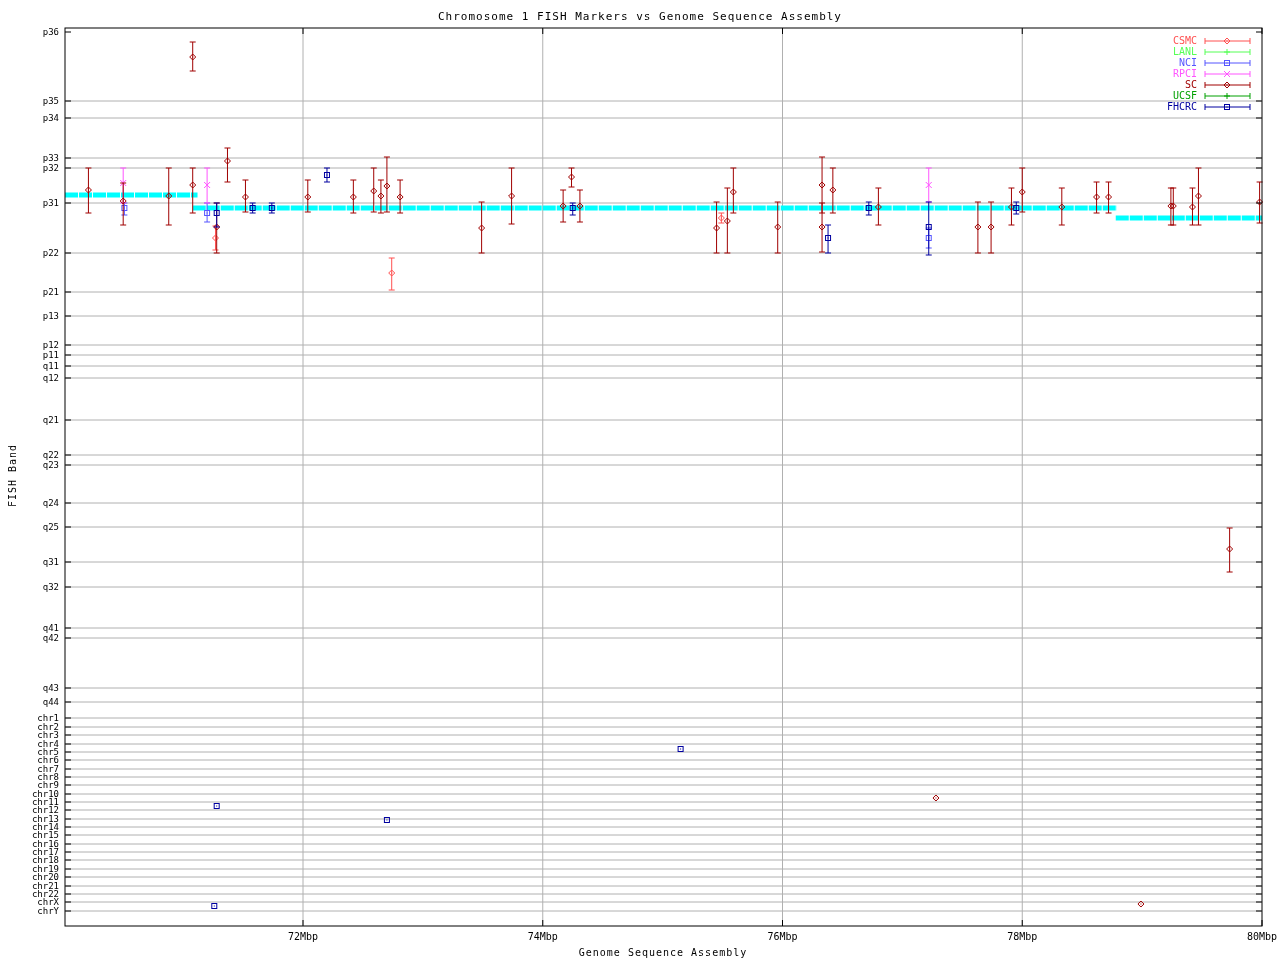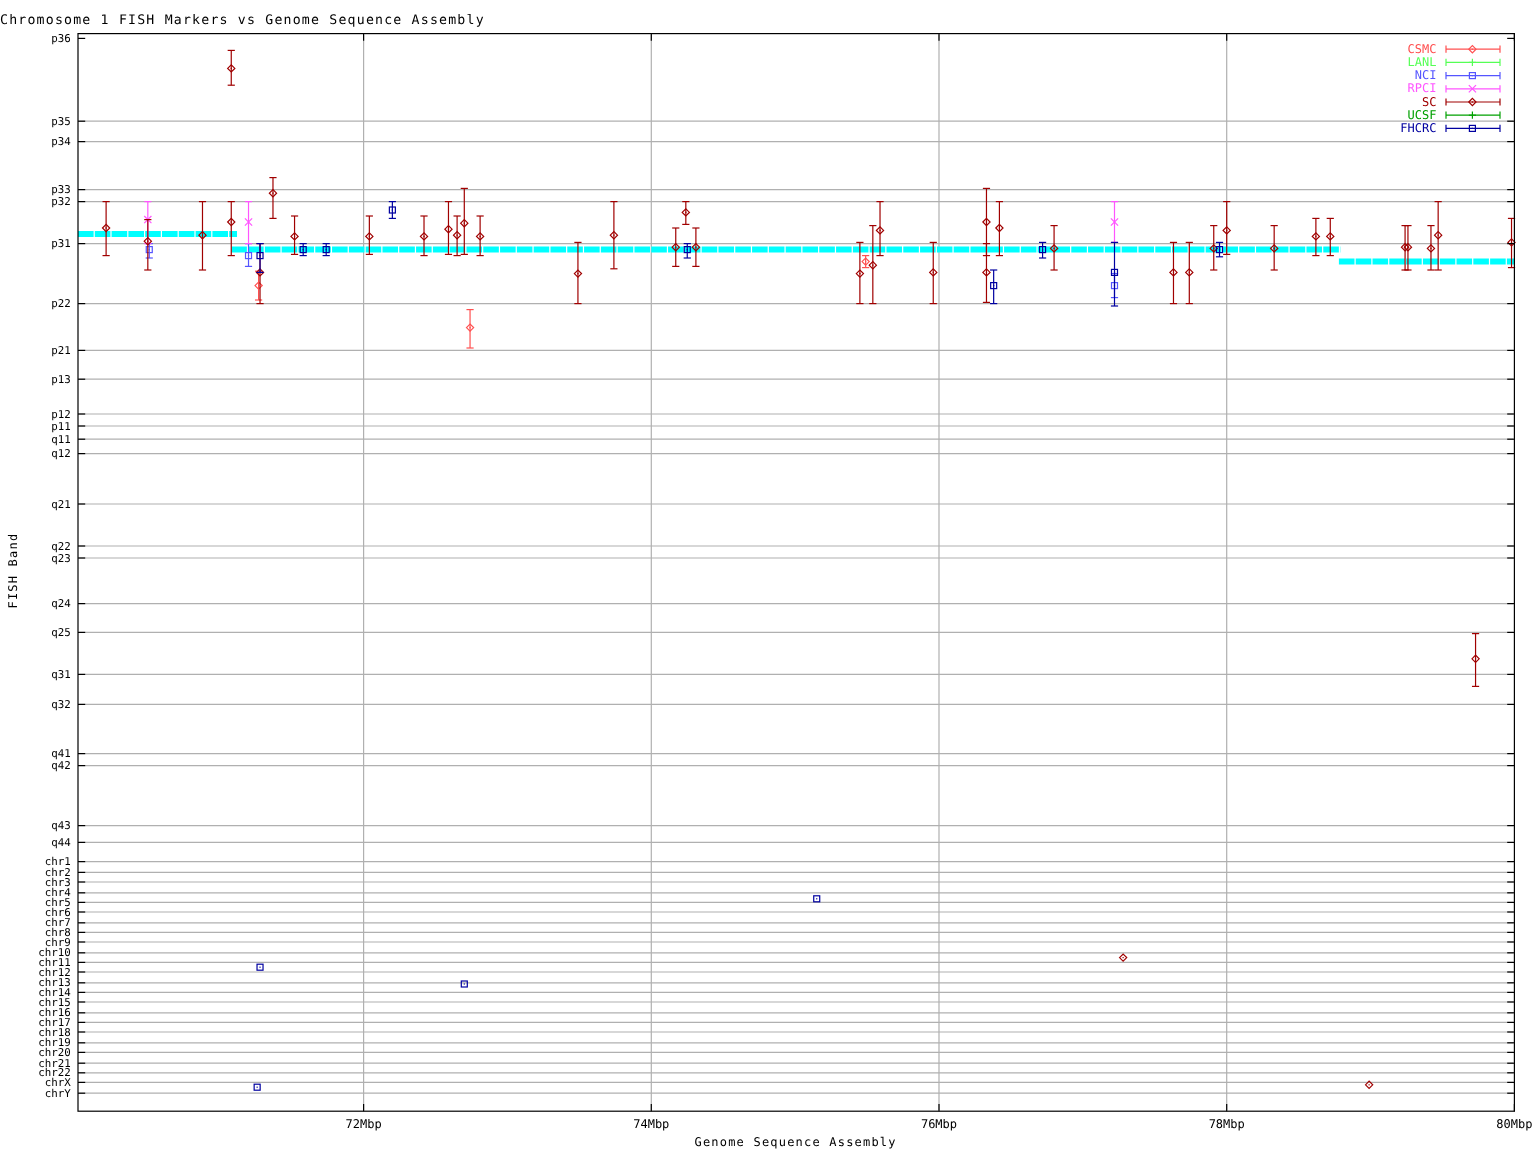--- a/index.html
+++ b/index.html
@@ -1,19 +1,19 @@
 <!DOCTYPE html>
 <html><head>
 <meta charset="utf-8">
 <style>
   html,body{margin:0;padding:0;background:#ffffff;}
   body{width:1280px;height:960px;position:relative;overflow:hidden;
        font-family:"DejaVu Sans Mono","Liberation Mono",monospace;color:#000;}
   .abs{position:absolute;}
-  #title{top:10px;left:0;width:1280px;font-size:11px;letter-spacing:1px;}
+  #title{top:10px;left:0;width:1280px;text-align:center;font-size:11px;letter-spacing:1px;}
   #xlabel{top:947px;left:0;width:1326px;text-align:center;font-size:10px;letter-spacing:1px;}
   #ylabel{top:470px;left:-28px;width:80px;text-align:center;font-size:10px;letter-spacing:1px;
           transform:rotate(-90deg);transform-origin:center;}
   svg text{font-family:"DejaVu Sans Mono","Liberation Mono",monospace;}
 </style>
 </head>
 <body>
 
 <div id="title" class="abs">Chromosome 1 FISH Markers vs Genome Sequence Assembly</div>
 <div id="ylabel" class="abs">FISH Band</div>

